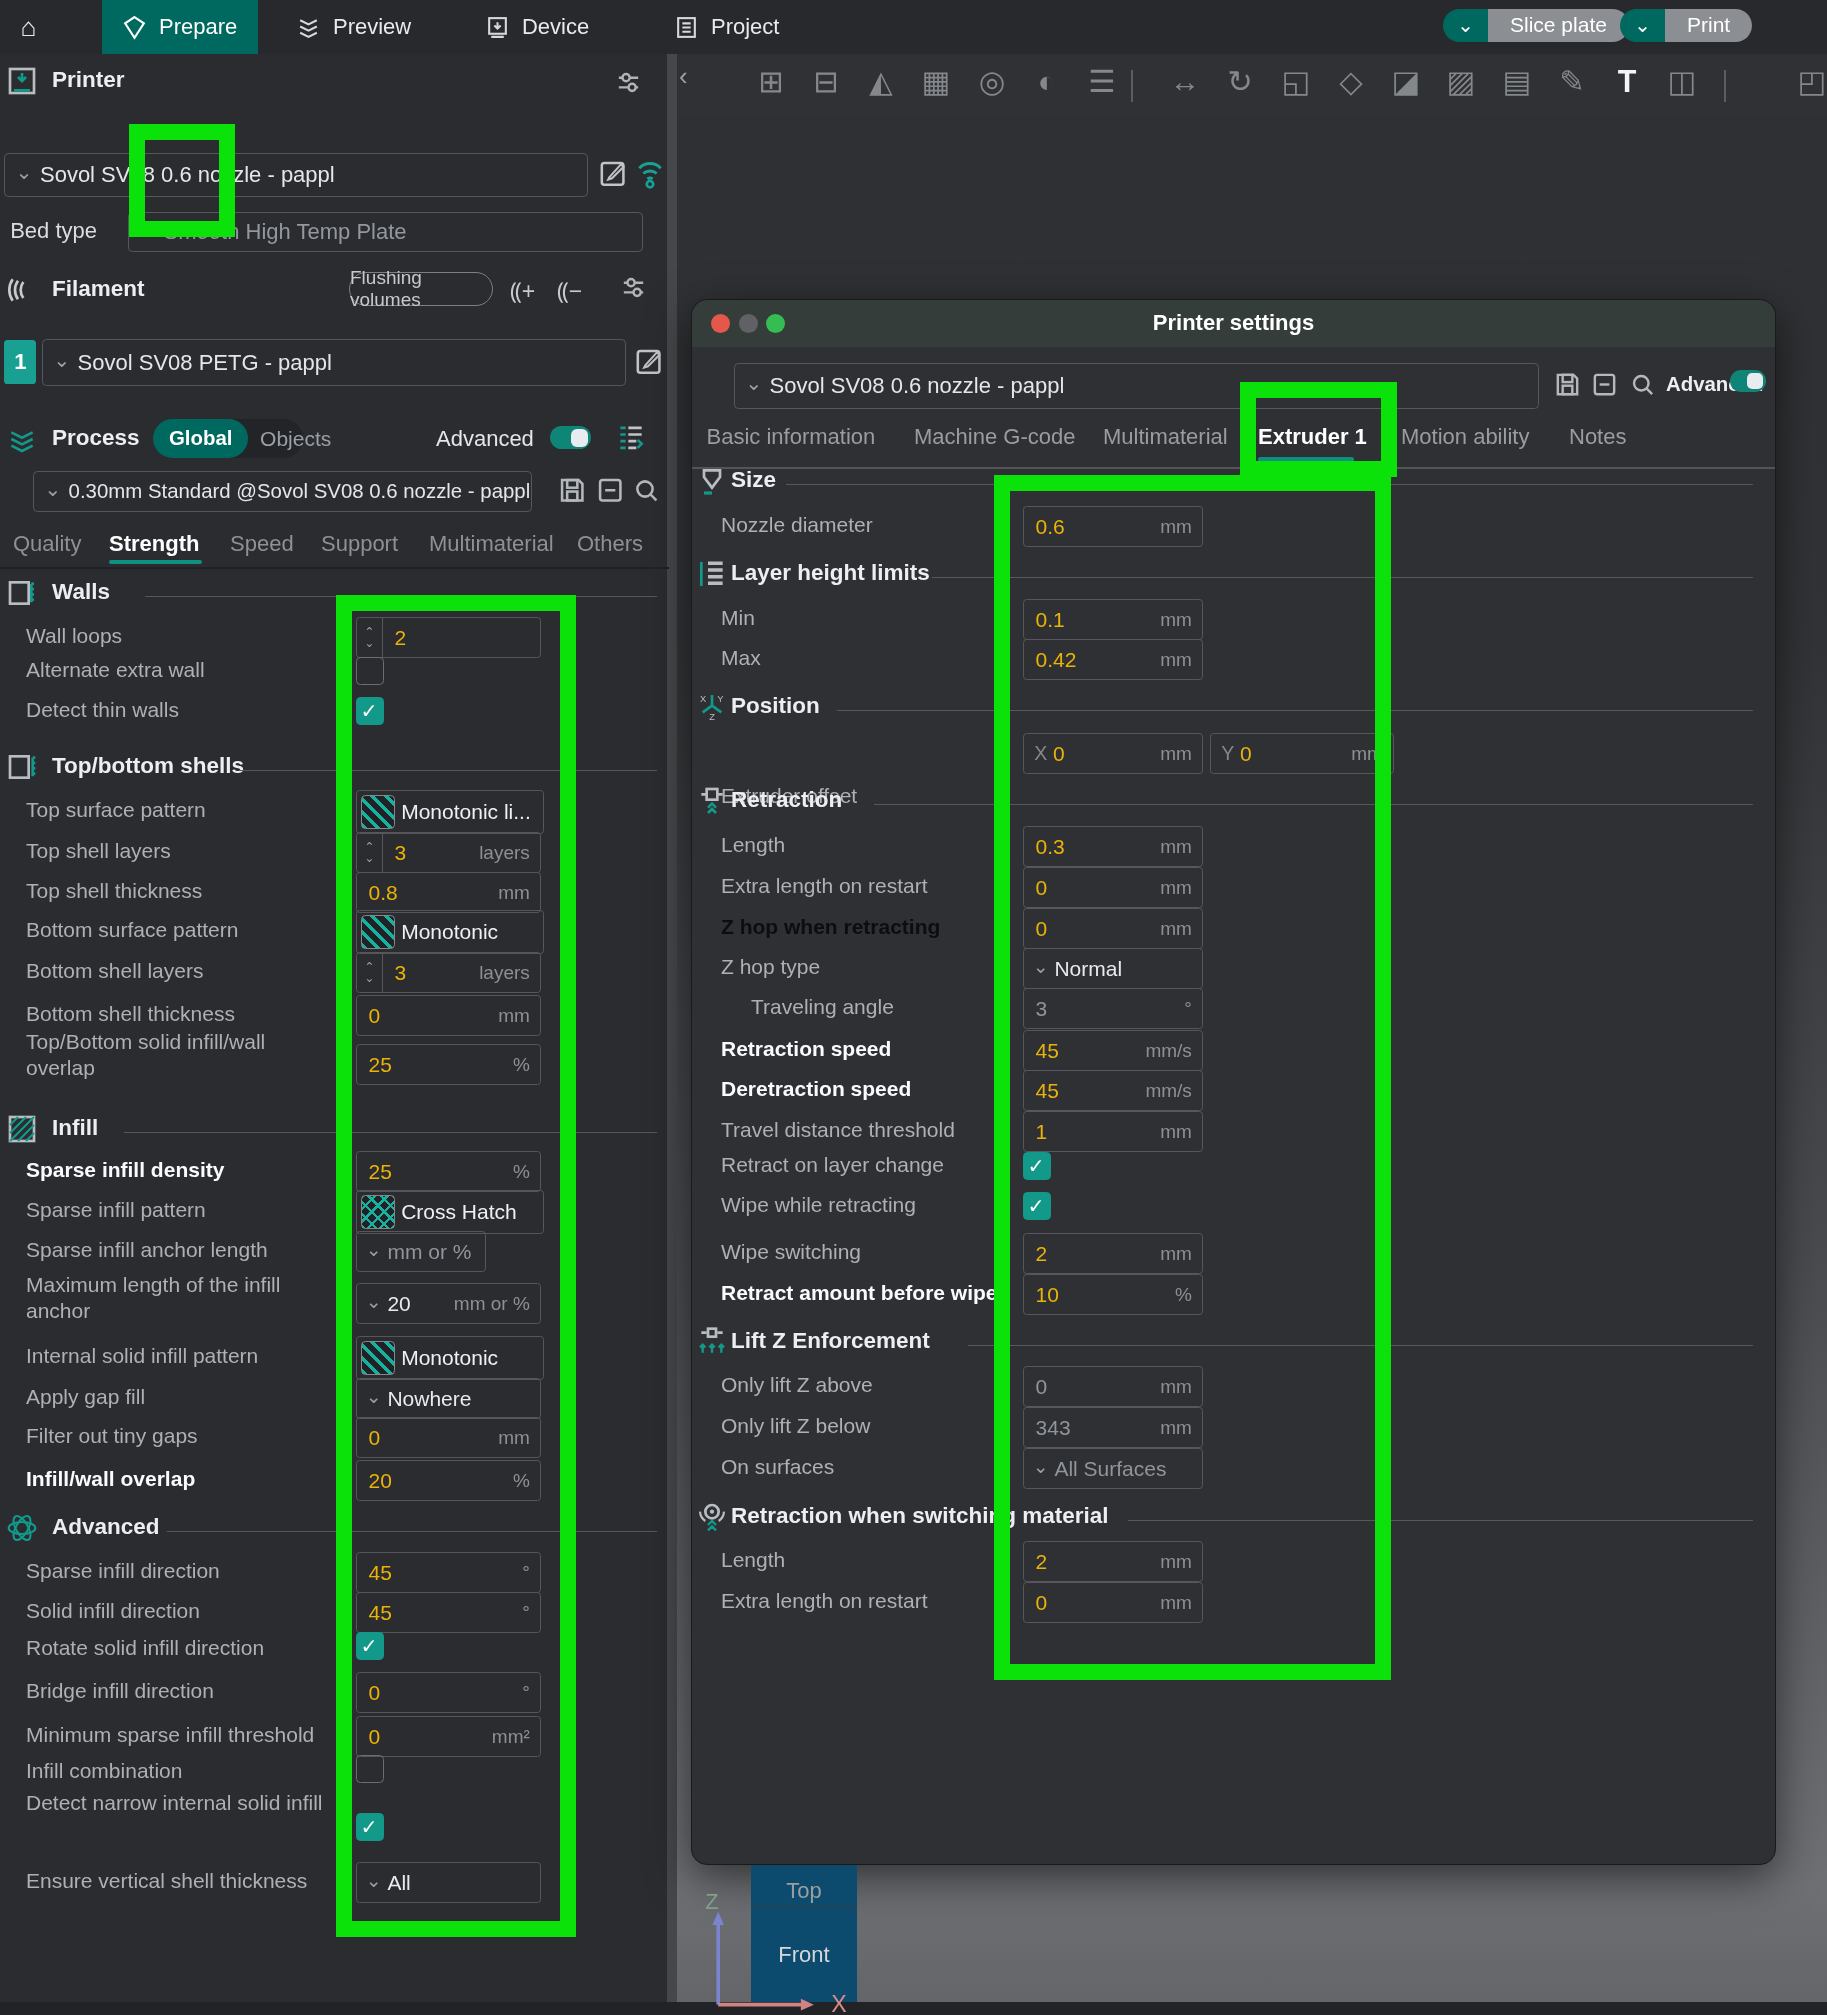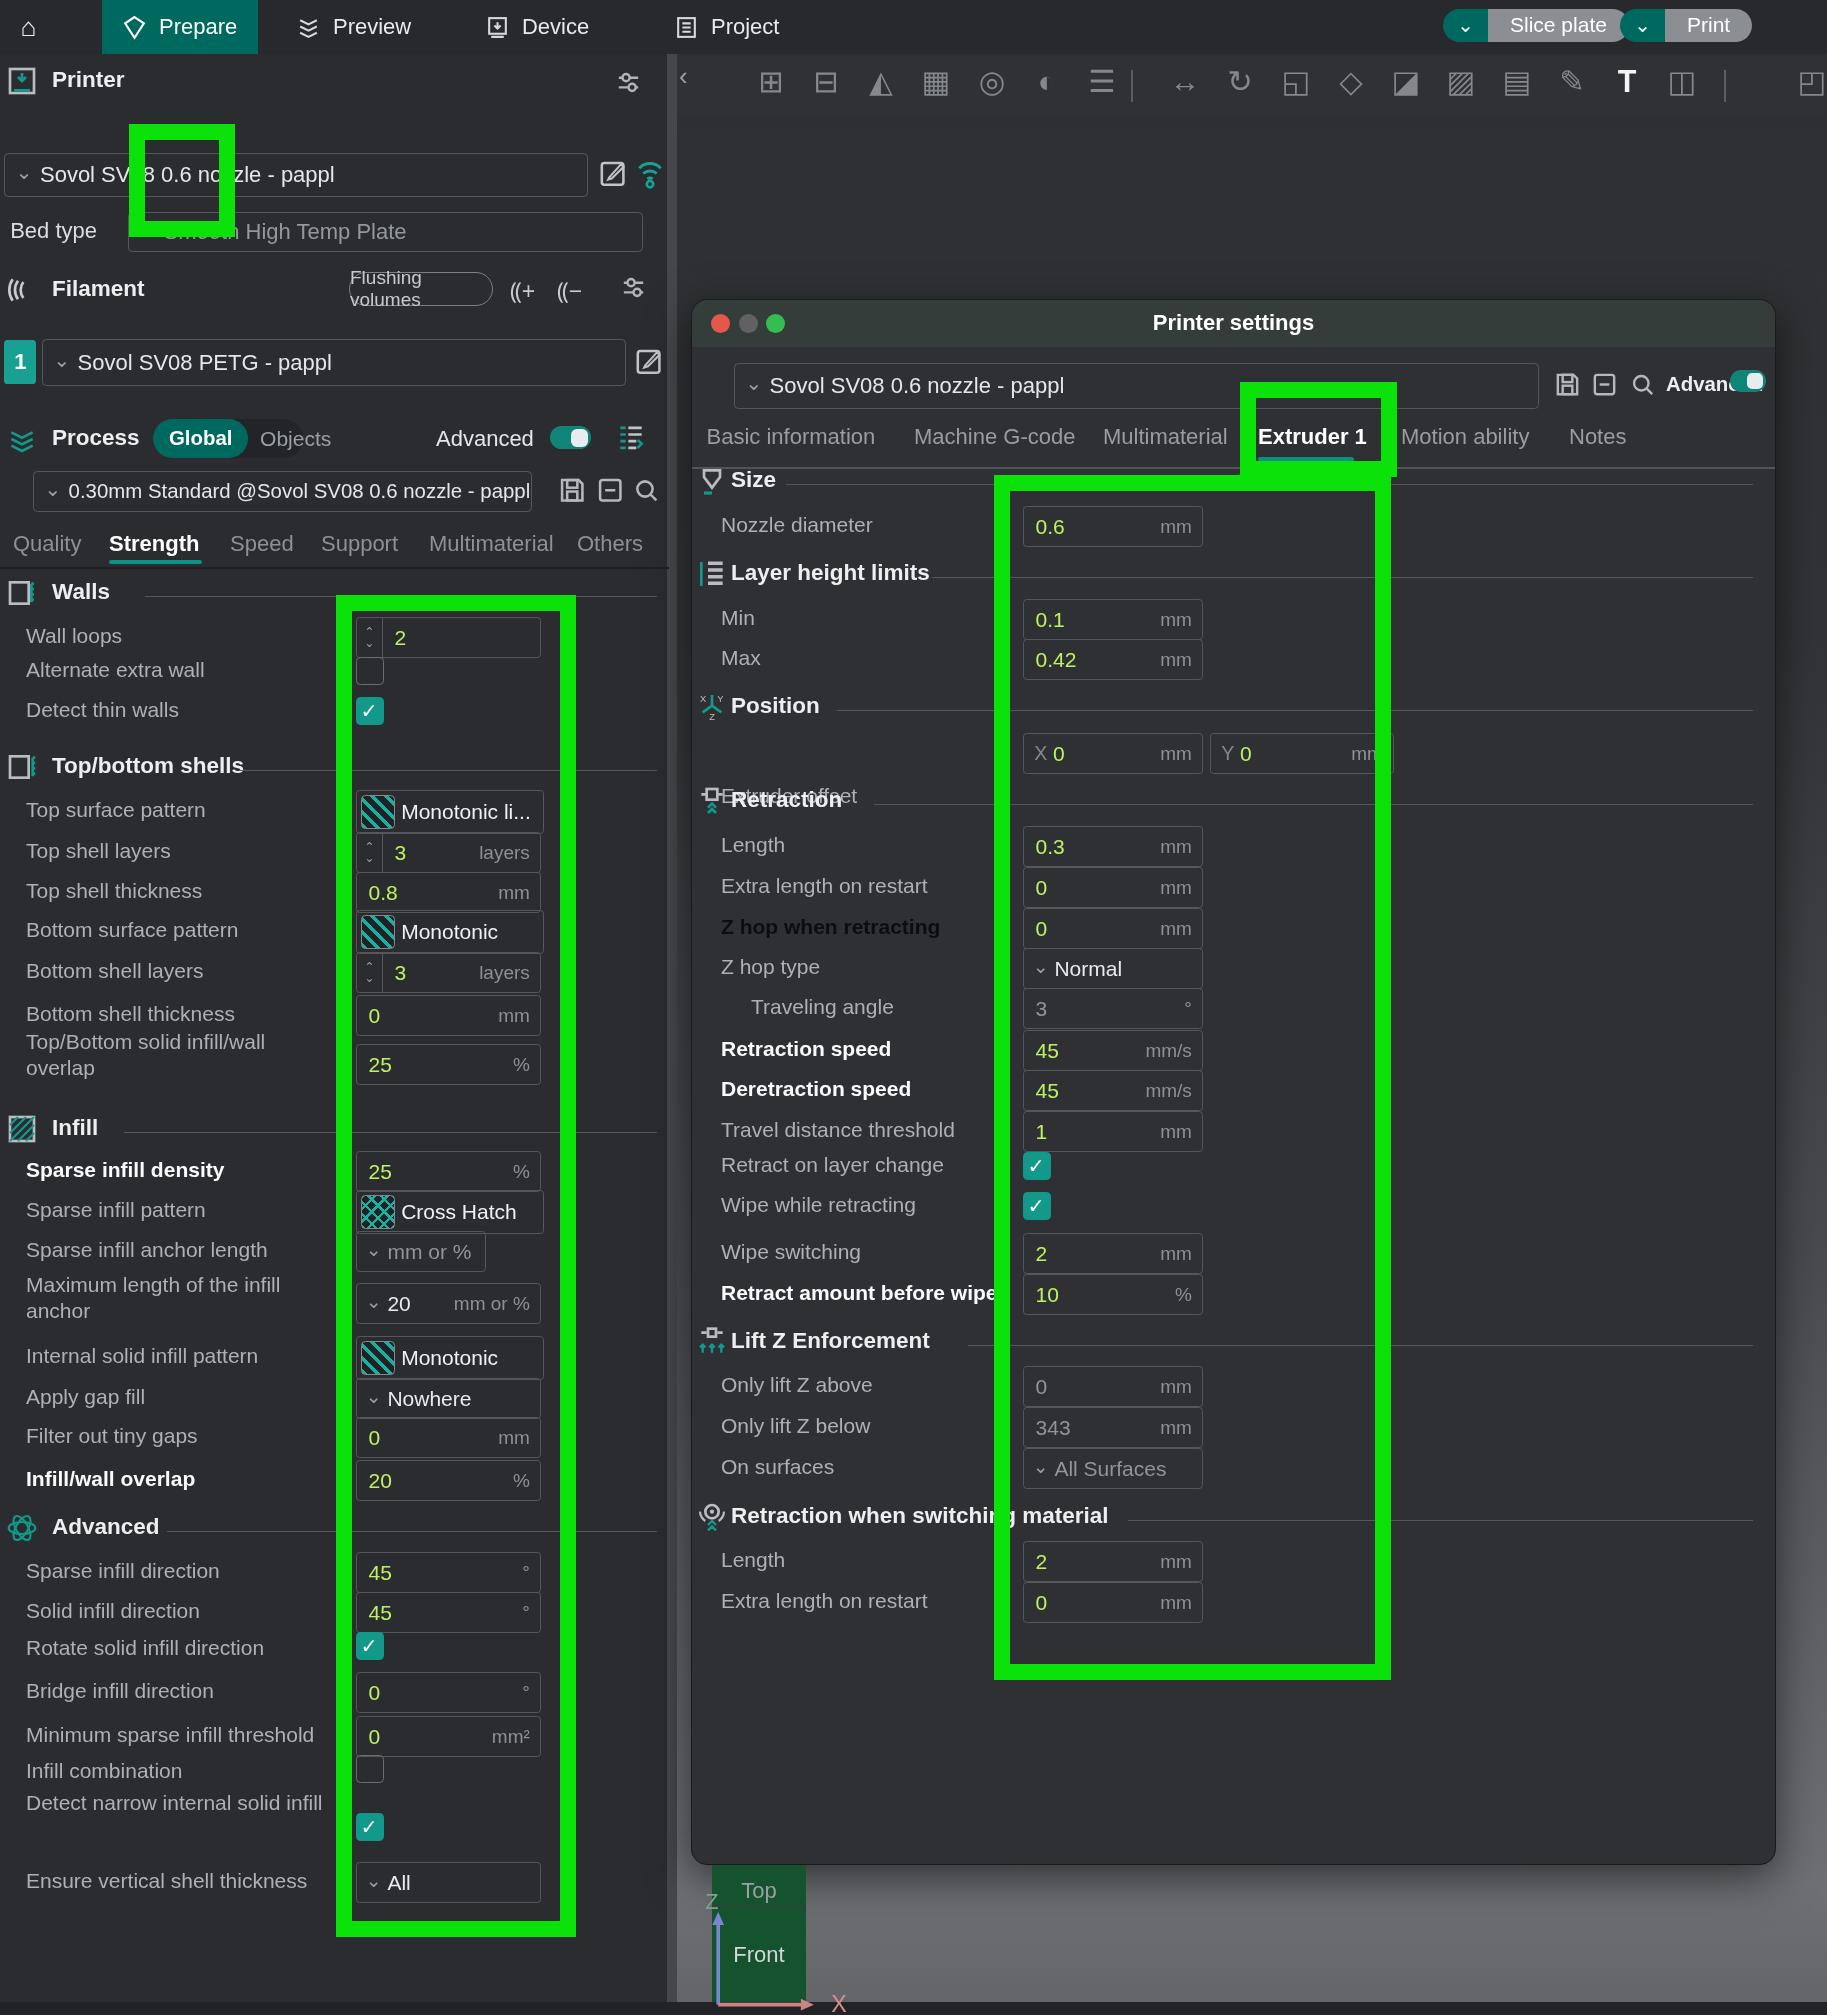--- a/index.html
+++ b/index.html
@@ -33,21 +33,21 @@
   .shead .stitle{position:absolute;left:52px;top:5.8px;font-size:22.5px;font-weight:bold;color:#eceeef;}
   .shead .sline{position:absolute;top:23px;height:0.7px;background:#55575c;right:11.6px;}
   .combo{position:absolute;border:1.5px solid #55575c;border-radius:4.4px;display:flex;align-items:center;
          color:#e4e7e9;font-size:22px;}
   .combo .chev{color:#9ca0a5;font-size:20.4px;margin:0 7.3px 5.8px 10.2px;}
   .dim{color:#93989e;}
   .plabel{position:absolute;left:26px;width:313px;font-size:21px;color:#adb1b5;line-height:26px;}
   .plabel.mod{color:#fafbfc;font-weight:bold;}
   .nbox{position:absolute;left:356px;width:183px;height:39px;border:1.5px solid #55575c;border-radius:3.6px;
         display:flex;align-items:center;}
-  .nbox .nval{margin-left:11.6px;font-size:21px;color:#bef264;}
+  .nbox .nval{margin-left:11.6px;font-size:21px;color:#eab308;}
   .nbox .nunit{position:absolute;right:10.2px;font-size:19px;color:#8c9094;}
   .nbox.spin .spinner{width:25px;height:100%;border-right:1.5px solid #55575c;display:flex;flex-direction:column;
         align-items:center;justify-content:center;color:#9aa0a4;font-size:12.4px;line-height:10.2px;}
   .nbox.dis .nval{color:#8f959b;}
   .cb{position:absolute;left:356px;width:26px;height:26px;border:1.5px solid #6a6d72;border-radius:4.4px;}
   .cb.on{background:#12998a;border-color:#12998a;}
   .cb.on::after{content:"✓";color:#fff;font-size:20.4px;position:absolute;left:3.6px;top:0.7px;}
   .patbox{position:absolute;left:356px;width:186px;height:42px;border:1.5px solid #55575c;border-radius:3.6px;
           display:flex;align-items:center;}
   .swatch{width:32px;height:32px;margin-left:4.4px;border:1.5px solid #84888c;border-radius:4.4px;
@@ -722,21 +722,21 @@
   </div>
   <div class="abs drow" style="top:1282px;">
     <span class="plabel" style="top:5.8px;">Extra length on restart</span>
     <div class="nbox dnbox" style="top:0;">
       <span class="nval">0</span>
       <span class="nunit">mm</span>
     </div>
   </div>
 </div>
 
-<div class="abs" style="left:712px;top:1865px;width:94px;height:137px;background:#14532d;">
+<div class="abs" style="left:751px;top:1865px;width:106px;height:137px;background:#0c4a6e;">
   <div style="position:absolute;left:0;top:41px;width:100%;height:0.7px;background:#3c3d40;"></div>
   <span style="position:absolute;width:100%;text-align:center;top:13px;color:#9b9ea1;font-size:22px;">Top</span>
   <span style="position:absolute;width:100%;text-align:center;top:77px;color:#d5d7d9;font-size:22px;">Front</span>
 </div>
 <svg class="abs" style="left:695px;top:1887px;" width="174" height="128" viewBox="0 0 240 176">
   <line x1="32" y1="162" x2="32" y2="48" stroke="#7b84cf" stroke-width="5"></line>
   <path d="M32 34 L24 52 L40 52 Z" fill="#7b84cf"></path>
   <line x1="32" y1="162" x2="150" y2="162" stroke="#cf8484" stroke-width="5"></line>
   <path d="M164 162 L146 154 L146 170 Z" fill="#cf8484"></path>
   <text x="14" y="30" fill="#7fa08a" font-size="30" font-family="Liberation Sans">Z</text>

